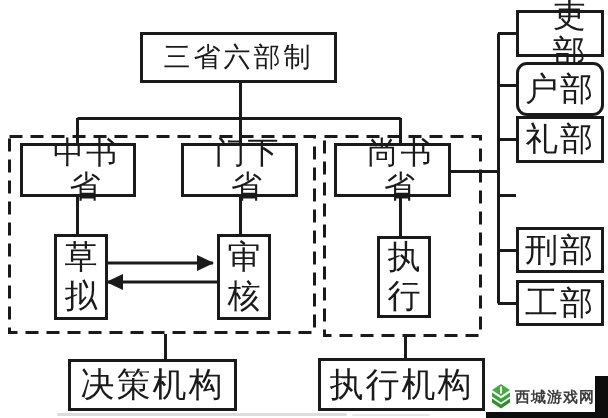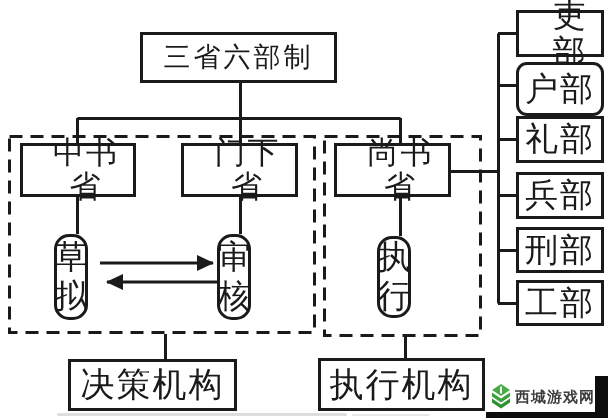--- a/index.html
+++ b/index.html
@@ -39,22 +39,22 @@
     font-size: 27px; letter-spacing: 3px;
   }
   .dept {
     top: 143px; height: 54px;
     font-size: 31px; letter-spacing: 2px; padding-left: 16px;
   }
   .dept-0 { left: 20px;  width: 116px; }
   .dept-1 { left: 181px; width: 117px; }
   .dept-2 { left: 334px; width: 117px; }
   .func {
-    width: 34px; font-size: 33px; line-height: 39px;
-    word-break: break-all; padding: 0; border-radius: 15px;
+    width: 54px; font-size: 33px; line-height: 39px;
+    word-break: break-all; padding: 0;
   }
   .func-0 { left: 54px;  top: 234px; height: 86px; }
   .func-1 { left: 217px; top: 234px; height: 86px; }
   .func-2 { left: 377px; top: 236px; height: 82px; }
   .ministry {
     left: 516px; width: 88px; height: 47px;
     font-size: 33px; letter-spacing: 2px;
   }
   .min-0 { top: 10px; padding-left: 20px; }
   .min-1 { top: 62px;  height: 54px; border-radius: 11px; }
@@ -148,21 +148,20 @@
   <div class="box dept dept-1">门下省</div>
   <div class="box dept dept-2">尚书省</div>
 
   <div class="box func func-0">草拟</div>
   <div class="box func func-1">审核</div>
   <div class="box func func-2">执行</div>
 
   <div class="box ministry min-0">吏部</div>
   <div class="box ministry min-1">户部</div>
   <div class="box ministry min-2">礼部</div>
-  <div class="box ministry min-3">兵部</div>
   <div class="box ministry min-4">刑部</div>
   <div class="box ministry min-5">工部</div>
 
   <div class="box category cat-decision">决策机构</div>
   <div class="box category cat-executive">执行机构</div>
 
   <div class="smudge smudge-1"></div>
   <div class="smudge smudge-2"></div>
 
   <div class="watermark">

